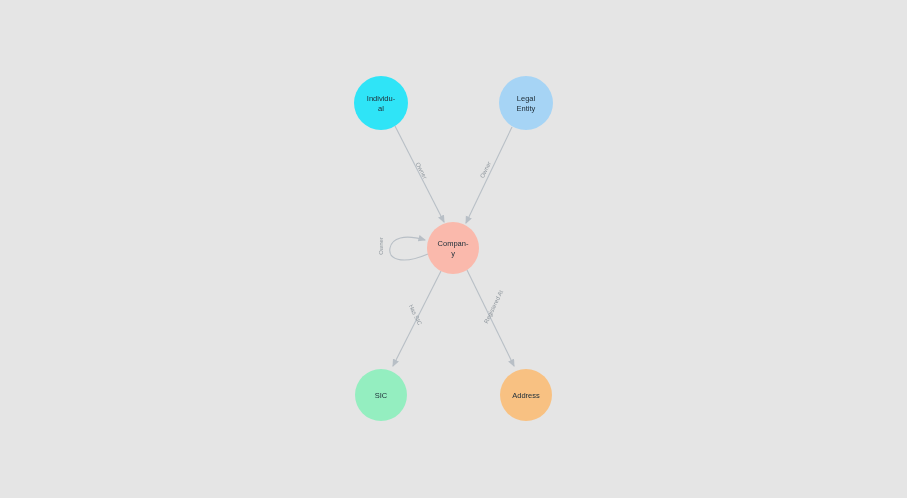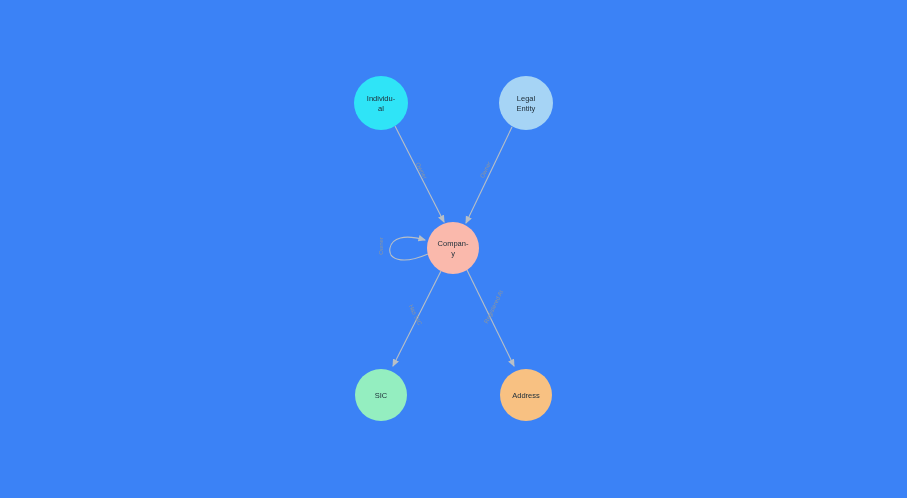--- a/index.html
+++ b/index.html
@@ -4,21 +4,21 @@
 <style>
   html, body {
     margin: 0;
     padding: 0;
     background: #000000;
   }
   #canvas {
     position: relative;
     width: 907px;
     height: 498px;
-    background: #3b82f6;
+    background: #e5e5e5;
     overflow: hidden;
     font-family: "Liberation Sans", sans-serif;
   }
   #graph-svg {
     position: absolute;
     left: 0;
     top: 0;
     width: 907px;
     height: 498px;
   }

